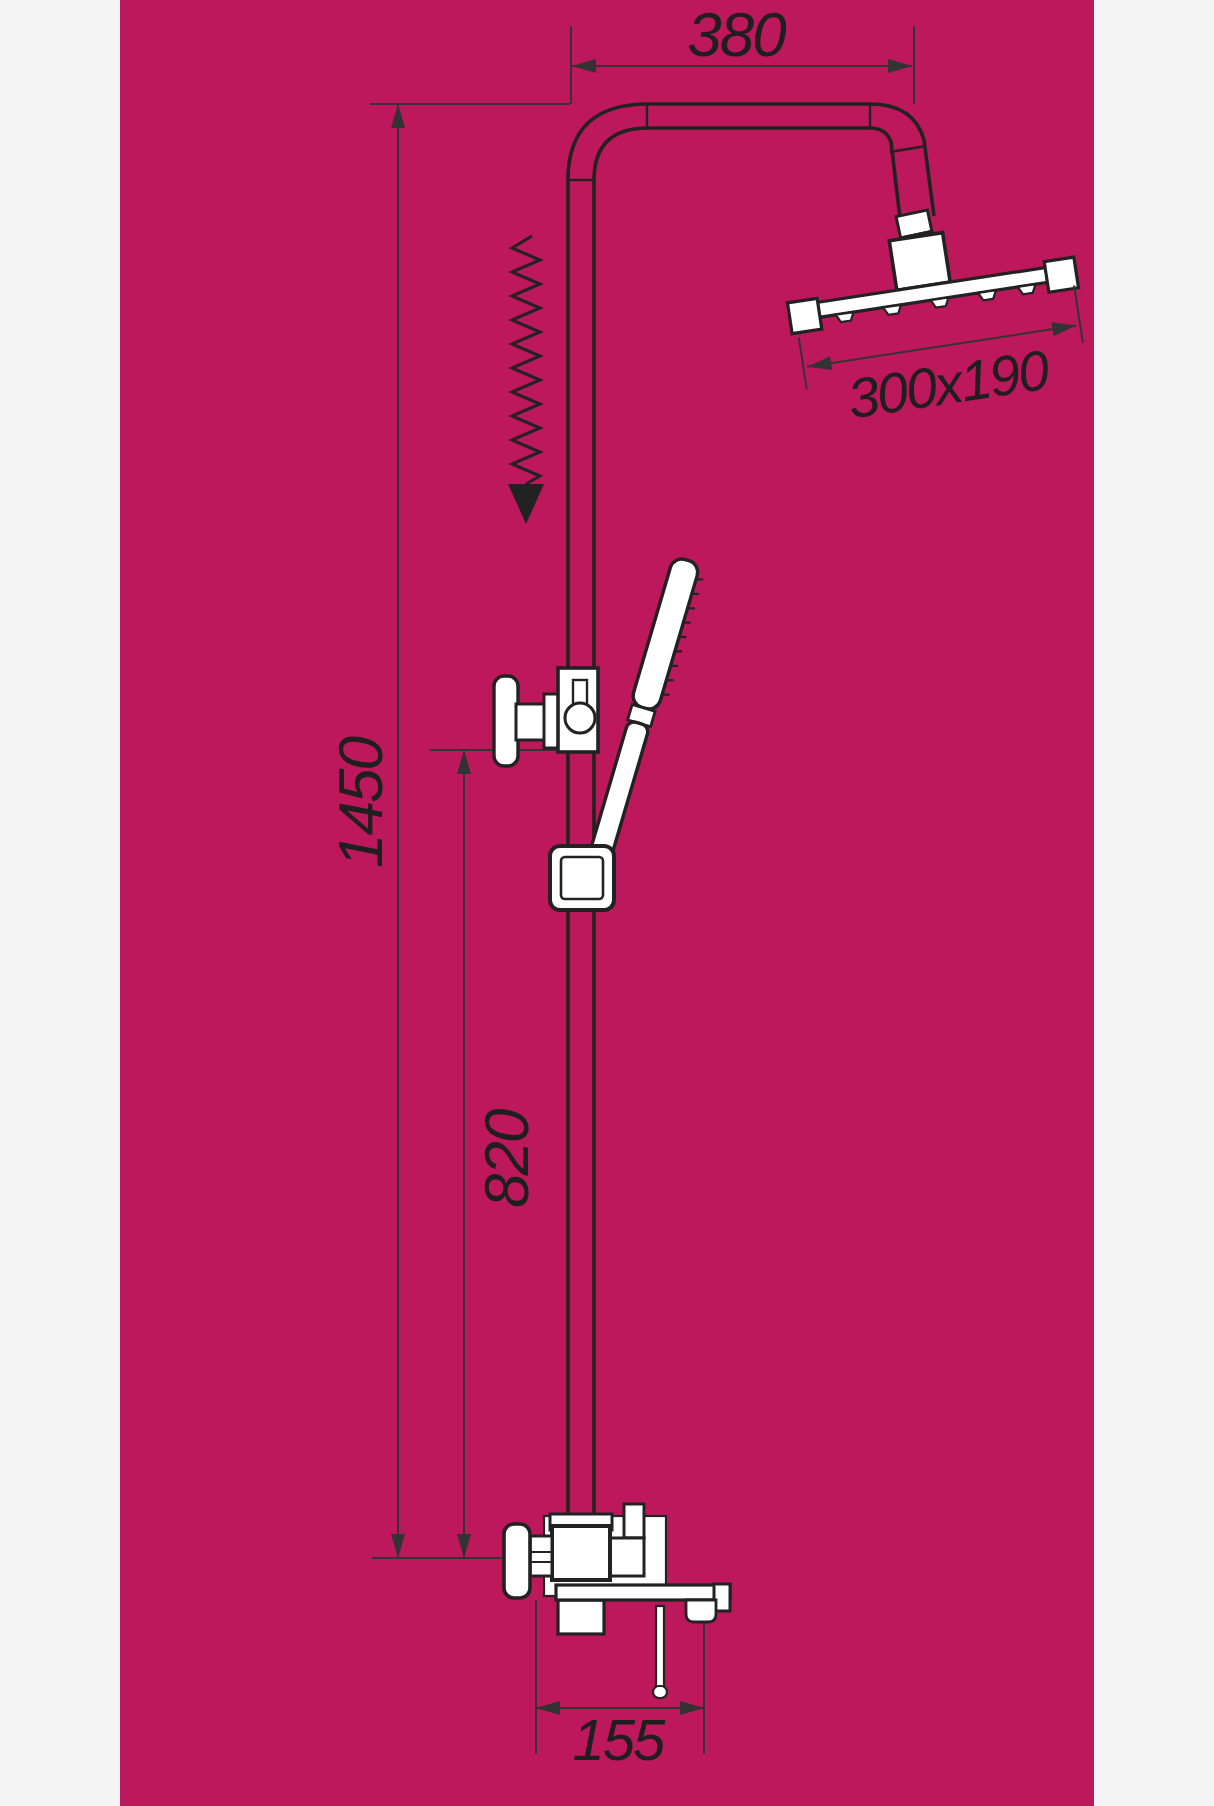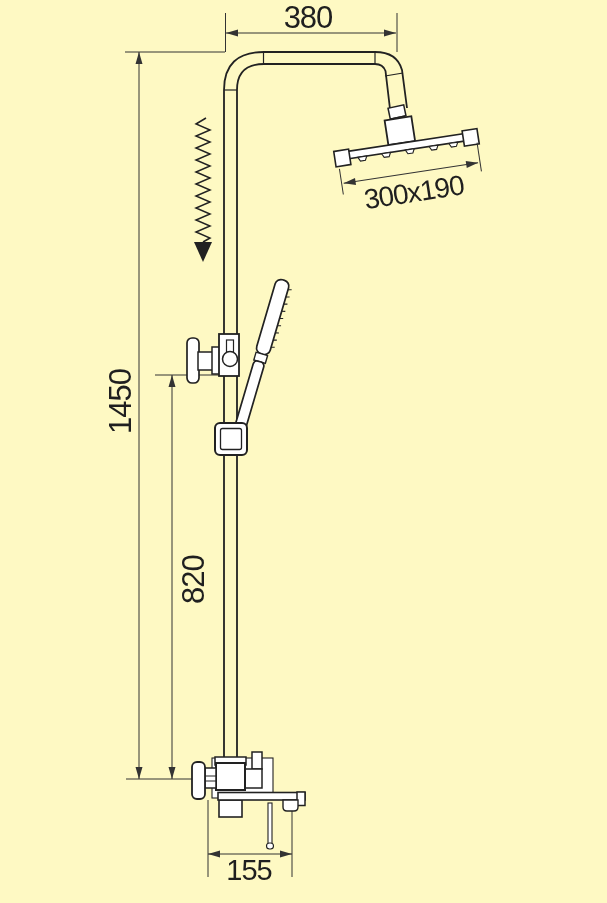--- a/index.html
+++ b/index.html
@@ -1,19 +1,20 @@
 <!DOCTYPE html>
 <html><head>
 <meta charset="utf-8">
 <style>
   html,body{margin:0;padding:0;background:#f4f4f4;}
   .stage{
-    position:relative;width:607px;height:903px;margin:0 auto;
-    background:#fef9c3;overflow:hidden;
+    position:relative;width:487px;height:903px;margin:0 auto;
+    background:#be185d;overflow:hidden;
     font-family:"Liberation Sans", sans-serif;
+    font-style:italic;
   }
   svg{display:block;}
   svg text{
     font-family:"Liberation Sans","DejaVu Sans",sans-serif;
     fill:#1f1f1f;stroke:none;letter-spacing:-1px;
   }
   .dim-text{font-size:31px;}
   .dim-text-small{font-size:29px;}
   .dim-text-head{font-size:28px;}
 </style>

